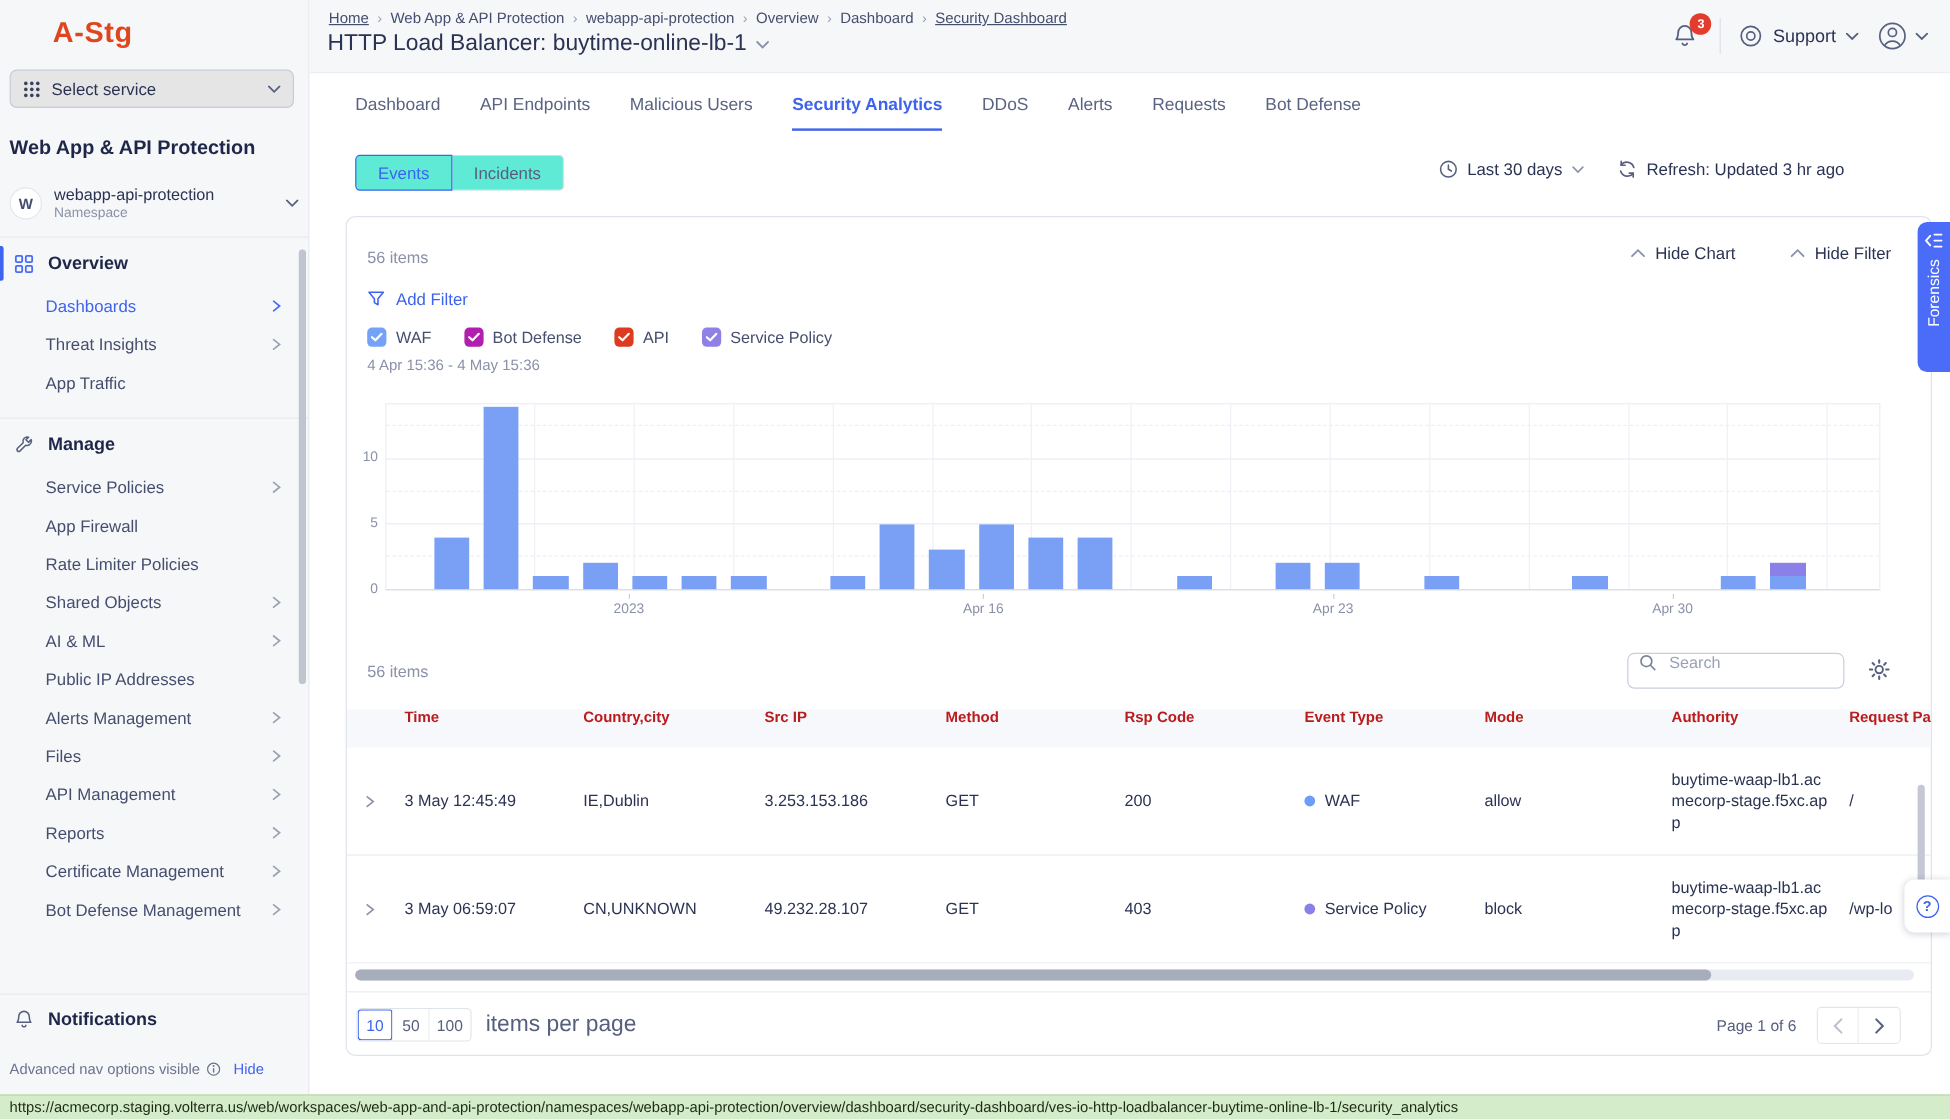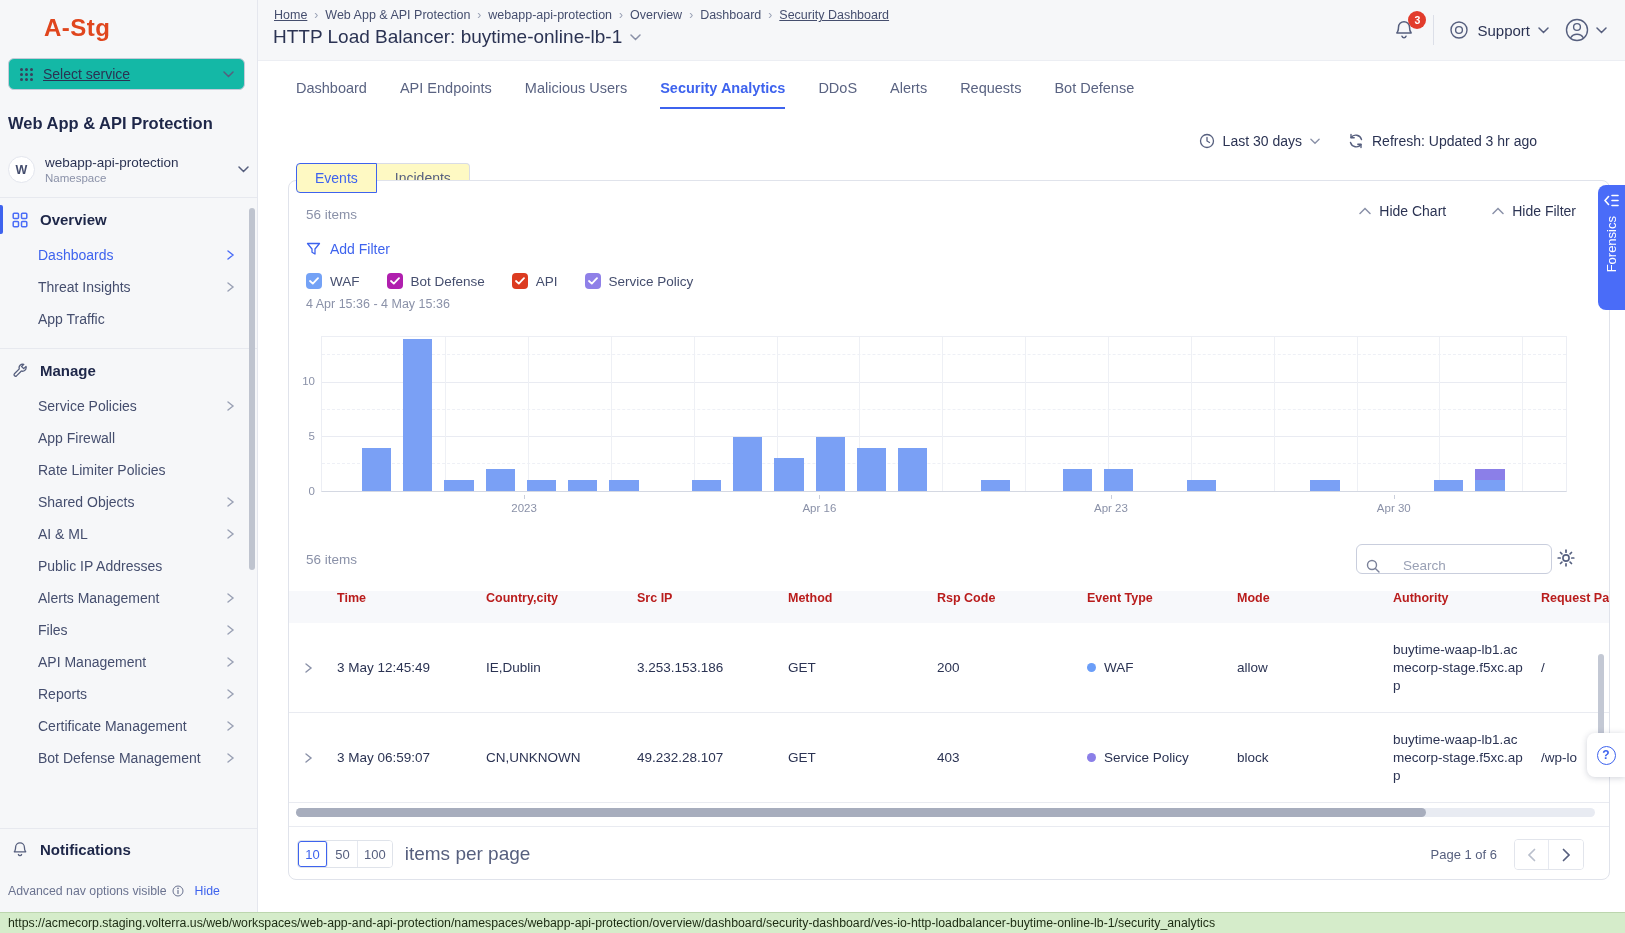--- a/index.html
+++ b/index.html
@@ -3,21 +3,21 @@
 <meta charset="utf-8">
 <style>
   * { margin:0; padding:0; box-sizing:border-box; }
   html,body { width:1625px; height:933px; overflow:hidden; font-family:"Liberation Sans", sans-serif; background:#fff; color:#2b3353; }
   body { position:relative; }
   svg { display:block; }
 
   
   .sidebar { position:absolute; left:0; top:0; width:258px; height:912px; background:#f6f7f9; border-right:1px solid #e5e7ee; }
   .logo { margin:14px 0 0 44px; font-size:24px; font-weight:800; color:#e0461e; letter-spacing:.5px; }
-  .select-service { margin:16px 12px 0 8px; height:32px; background:#14b8a6; border:1px solid #c6cbd9; border-radius:6px; display:flex; align-items:center; padding:0 10px; gap:9px; cursor:pointer;text-decoration:underline; }
+  .select-service { margin:16px 12px 0 8px; height:32px; background:#e5e5e5; border:1px solid #c6cbd9; border-radius:6px; display:flex; align-items:center; padding:0 10px; gap:9px; cursor:pointer; }
   .select-service .lbl { font-size:14px; color:#2b3353; flex:1; }
   .sb-title { margin:24px 8px 0 8px; font-size:16.5px; font-weight:700; color:#1e2749; }
   .ns-row { margin:22px 8px 0 8px; display:flex; align-items:center; gap:10px; }
   .ns-avatar { width:27px; height:27px; border-radius:50%; background:#fff; border:1px solid #e3e6ee; display:flex; align-items:center; justify-content:center; font-size:12.5px; font-weight:700; color:#454e6e; }
   .ns-name { font-size:13.5px; color:#2b3353; }
   .ns-type { font-size:11.5px; color:#8a91a8; margin-top:2px; }
   .ns-row .chev { margin-left:auto; }
   .sb-div { border-top:1px solid #e7e9ef; margin-top:13px; }
   .sb-section { position:relative; display:flex; align-items:center; gap:12px; padding:11px 12px; margin-top:2px; cursor:pointer; }
   .sb-section .s-lbl { font-size:15px; font-weight:600; color:#1e2749; }
@@ -45,21 +45,21 @@
   .badge { position:absolute; top:-4px; right:-8px; min-width:18px; height:18px; border-radius:9px; background:#e23c2c; color:#fff; font-size:10.5px; font-weight:700; display:flex; align-items:center; justify-content:center; padding:0 4px; }
   .v-div { width:1px; height:30px; background:#dcdfe8; }
   .support { display:flex; align-items:center; gap:8px; font-size:15px; color:#2b3353; cursor:pointer; }
   .account { display:flex; align-items:center; gap:6px; cursor:pointer; }
 
   .tabs { position:absolute; left:38px; top:80px; display:flex; gap:33px; }
   .tab { font-size:14.5px; color:#5a6382; padding-bottom:11px; cursor:pointer; border-bottom:2.5px solid transparent; white-space:nowrap; }
   .tab.active { color:#3e63ee; font-weight:600; border-bottom-color:#3e63ee; }
 
   .seg-group { position:absolute; left:38px; top:129px; display:flex; }
-  .seg { height:30px; padding:0 18px; display:flex; align-items:center; font-size:14px; background:#fef9c3; cursor:pointer;margin-top:34px; }
+  .seg { height:30px; padding:0 18px; display:flex; align-items:center; font-size:14px; background:#5eead4; cursor:pointer; }
   .seg.active { border:1px solid #3e63ee; color:#3e63ee; border-radius:4px 0 0 4px; z-index:2; }
   .seg.idle { border:1px solid #d9dce6; border-left:none; color:#565f7e; border-radius:0 4px 4px 0; }
   .time-controls { position:absolute; right:88px; top:133px; display:flex; align-items:center; gap:28px; font-size:14px; color:#2b3353; }
   .tc-item { display:flex; align-items:center; gap:8px; cursor:pointer; white-space:nowrap; }
 
   
   .card { position:absolute; left:30px; top:180px; width:1322px; height:700px; border:1px solid #e0e3eb; border-radius:8px; background:#fff; overflow:hidden; }
   .chart-count { position:absolute; left:17px; top:26px; font-size:13.5px; color:#8a91a8; }
   .hide-row { position:absolute; top:22px; right:33px; display:flex; gap:46px; }
   .hide-item { display:flex; align-items:center; gap:8px; font-size:14px; color:#2b3353; cursor:pointer; }
@@ -77,21 +77,21 @@
   .bars { position:absolute; left:0; right:0; top:0; bottom:0; padding:0 14px 0 34px; display:flex; align-items:flex-end; }
   .slot { flex:1; height:100%; display:flex; align-items:flex-end; justify-content:center; }
   .barcol { width:71%; display:flex; flex-direction:column; justify-content:flex-end; height:100%; }
   .seg-bar { width:100%; }
   .ylab { position:absolute; width:26px; text-align:right; font-size:11.5px; color:#8a91a8; left:0; }
   .xlabs { position:absolute; left:32px; top:314px; width:1246px; height:22px; }
   .xtick { position:absolute; top:0; width:1px; height:4px; background:#c9cedb; }
   .xlab { position:absolute; top:7px; transform:translateX(-50%); font-size:11.5px; color:#8a91a8; white-space:nowrap; }
 
   .tbl-count { position:absolute; left:17px; top:371px; font-size:13.5px; color:#8a91a8; }
-  .search-box { position:absolute; left:1067px; top:363px; width:196px; height:30px; border:1px solid #c9cedd; border-radius:6px; background:#fff; display:flex; align-items:flex-end; padding:0 9px; gap:23px; }
+  .search-box { position:absolute; left:1067px; top:363px; width:181px; height:30px; border:1px solid #c9cedd; border-radius:6px; background:#fff; display:flex; align-items:flex-start; padding:0 9px; gap:11px; }
   .search-box input { border:none; outline:none; flex:1; font-size:13.5px; font-family:"Liberation Sans",sans-serif; color:#2b3353; background:transparent; min-width:0; }
   .search-box input::placeholder { color:#9aa1b5; }
   .gear-btn { position:absolute; left:1268px; top:368px; cursor:pointer; }
 
   .tbl { position:absolute; left:0; top:410px; width:1322px; overflow:hidden; }
   .tgrid { display:grid; grid-template-columns:48px 149px 151px 151px 149px 150px 150px 156px 148px 160px; width:1404px; align-items:center; }
   .thead { background:#f7f8fb; height:32px; }
   .thead .th { font-size:12.5px; font-weight:700; color:#b91c1c; padding-right:8px; white-space:nowrap; }
   .trow { height:90px; border-bottom:1px solid #e9ebf1; }
   .td { font-size:13.5px; color:#2b3353; padding-right:10px; }

